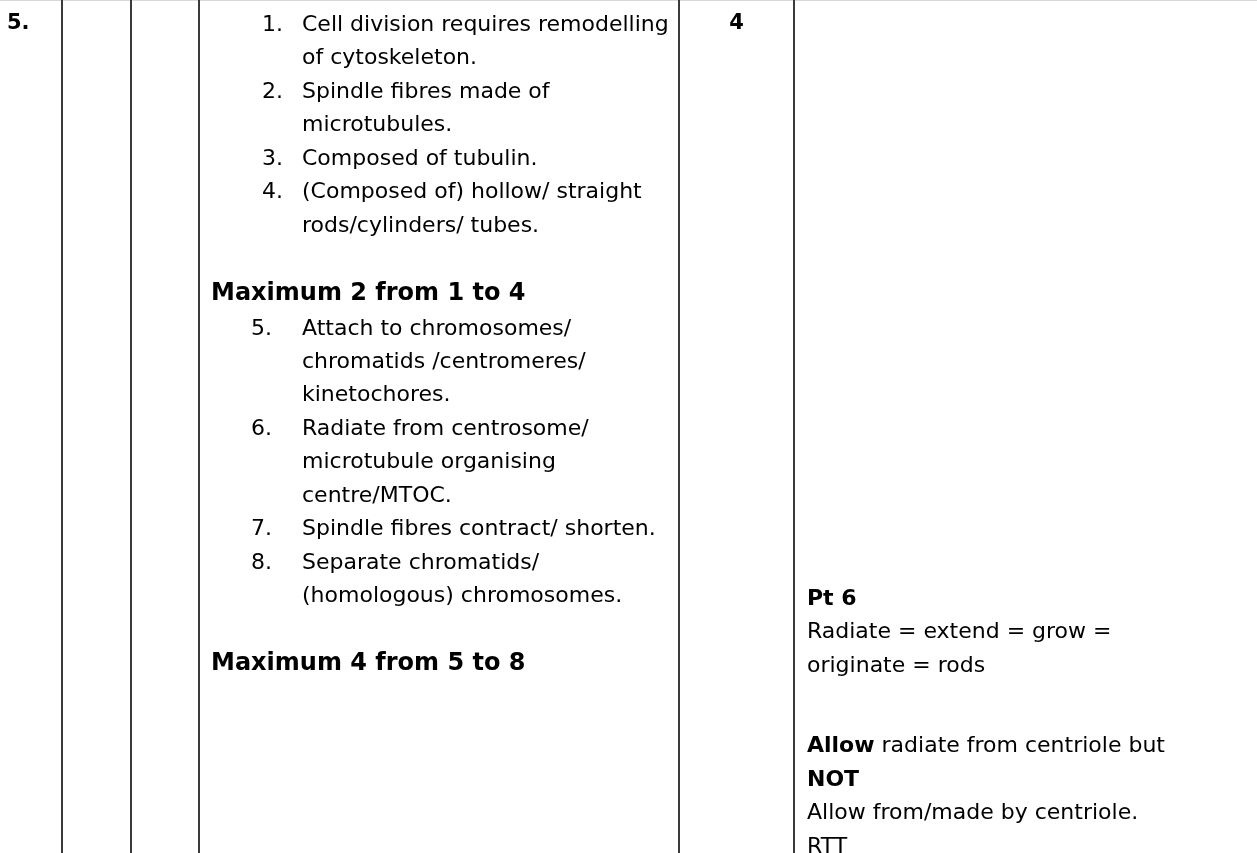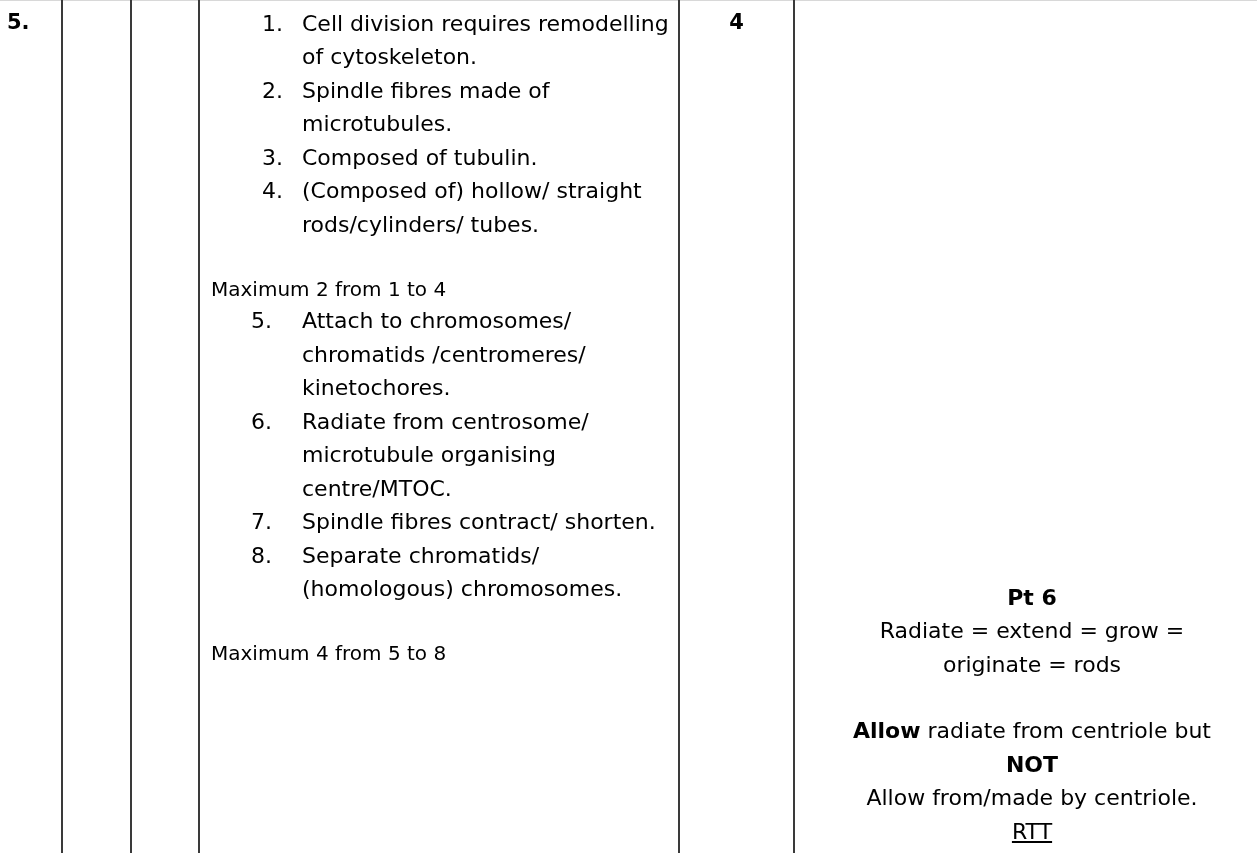--- a/index.html
+++ b/index.html
@@ -81,22 +81,22 @@
     position: relative;
     padding-left: 91px;
   }
   ol.points.second > li::before {
     content: counter(ptnum) ".";
     position: absolute;
     left: 40px;
     top: 0;
   }
   .max-rule {
-    font-weight: normal;
-    font-size: 20px;
+    font-weight: bold;
+    font-size: 24px;
     line-height: 1.52;
     margin: 33px 0 0 0;
   }
   .max-rule.lower {
     margin-top: 33px;
   }
 
   
   .marks {
     text-align: center;
@@ -114,24 +114,23 @@
     line-height: 1.52;
   }
   .guidance-block {
     position: absolute;
     left: 12px;
     right: 10px;
     top: 580px;
   }
   .guidance-block p {
     margin: 0;
-    text-align: center;
   }
   .guidance-block p.gap {
-    margin-top: 33px;
+    margin-top: 47px;
   }
   .bold { font-weight: bold; }
   a.rtt-link {
     color: #000000;
     text-decoration: underline;
   }
 </style>
 </head>
 <body>
 

